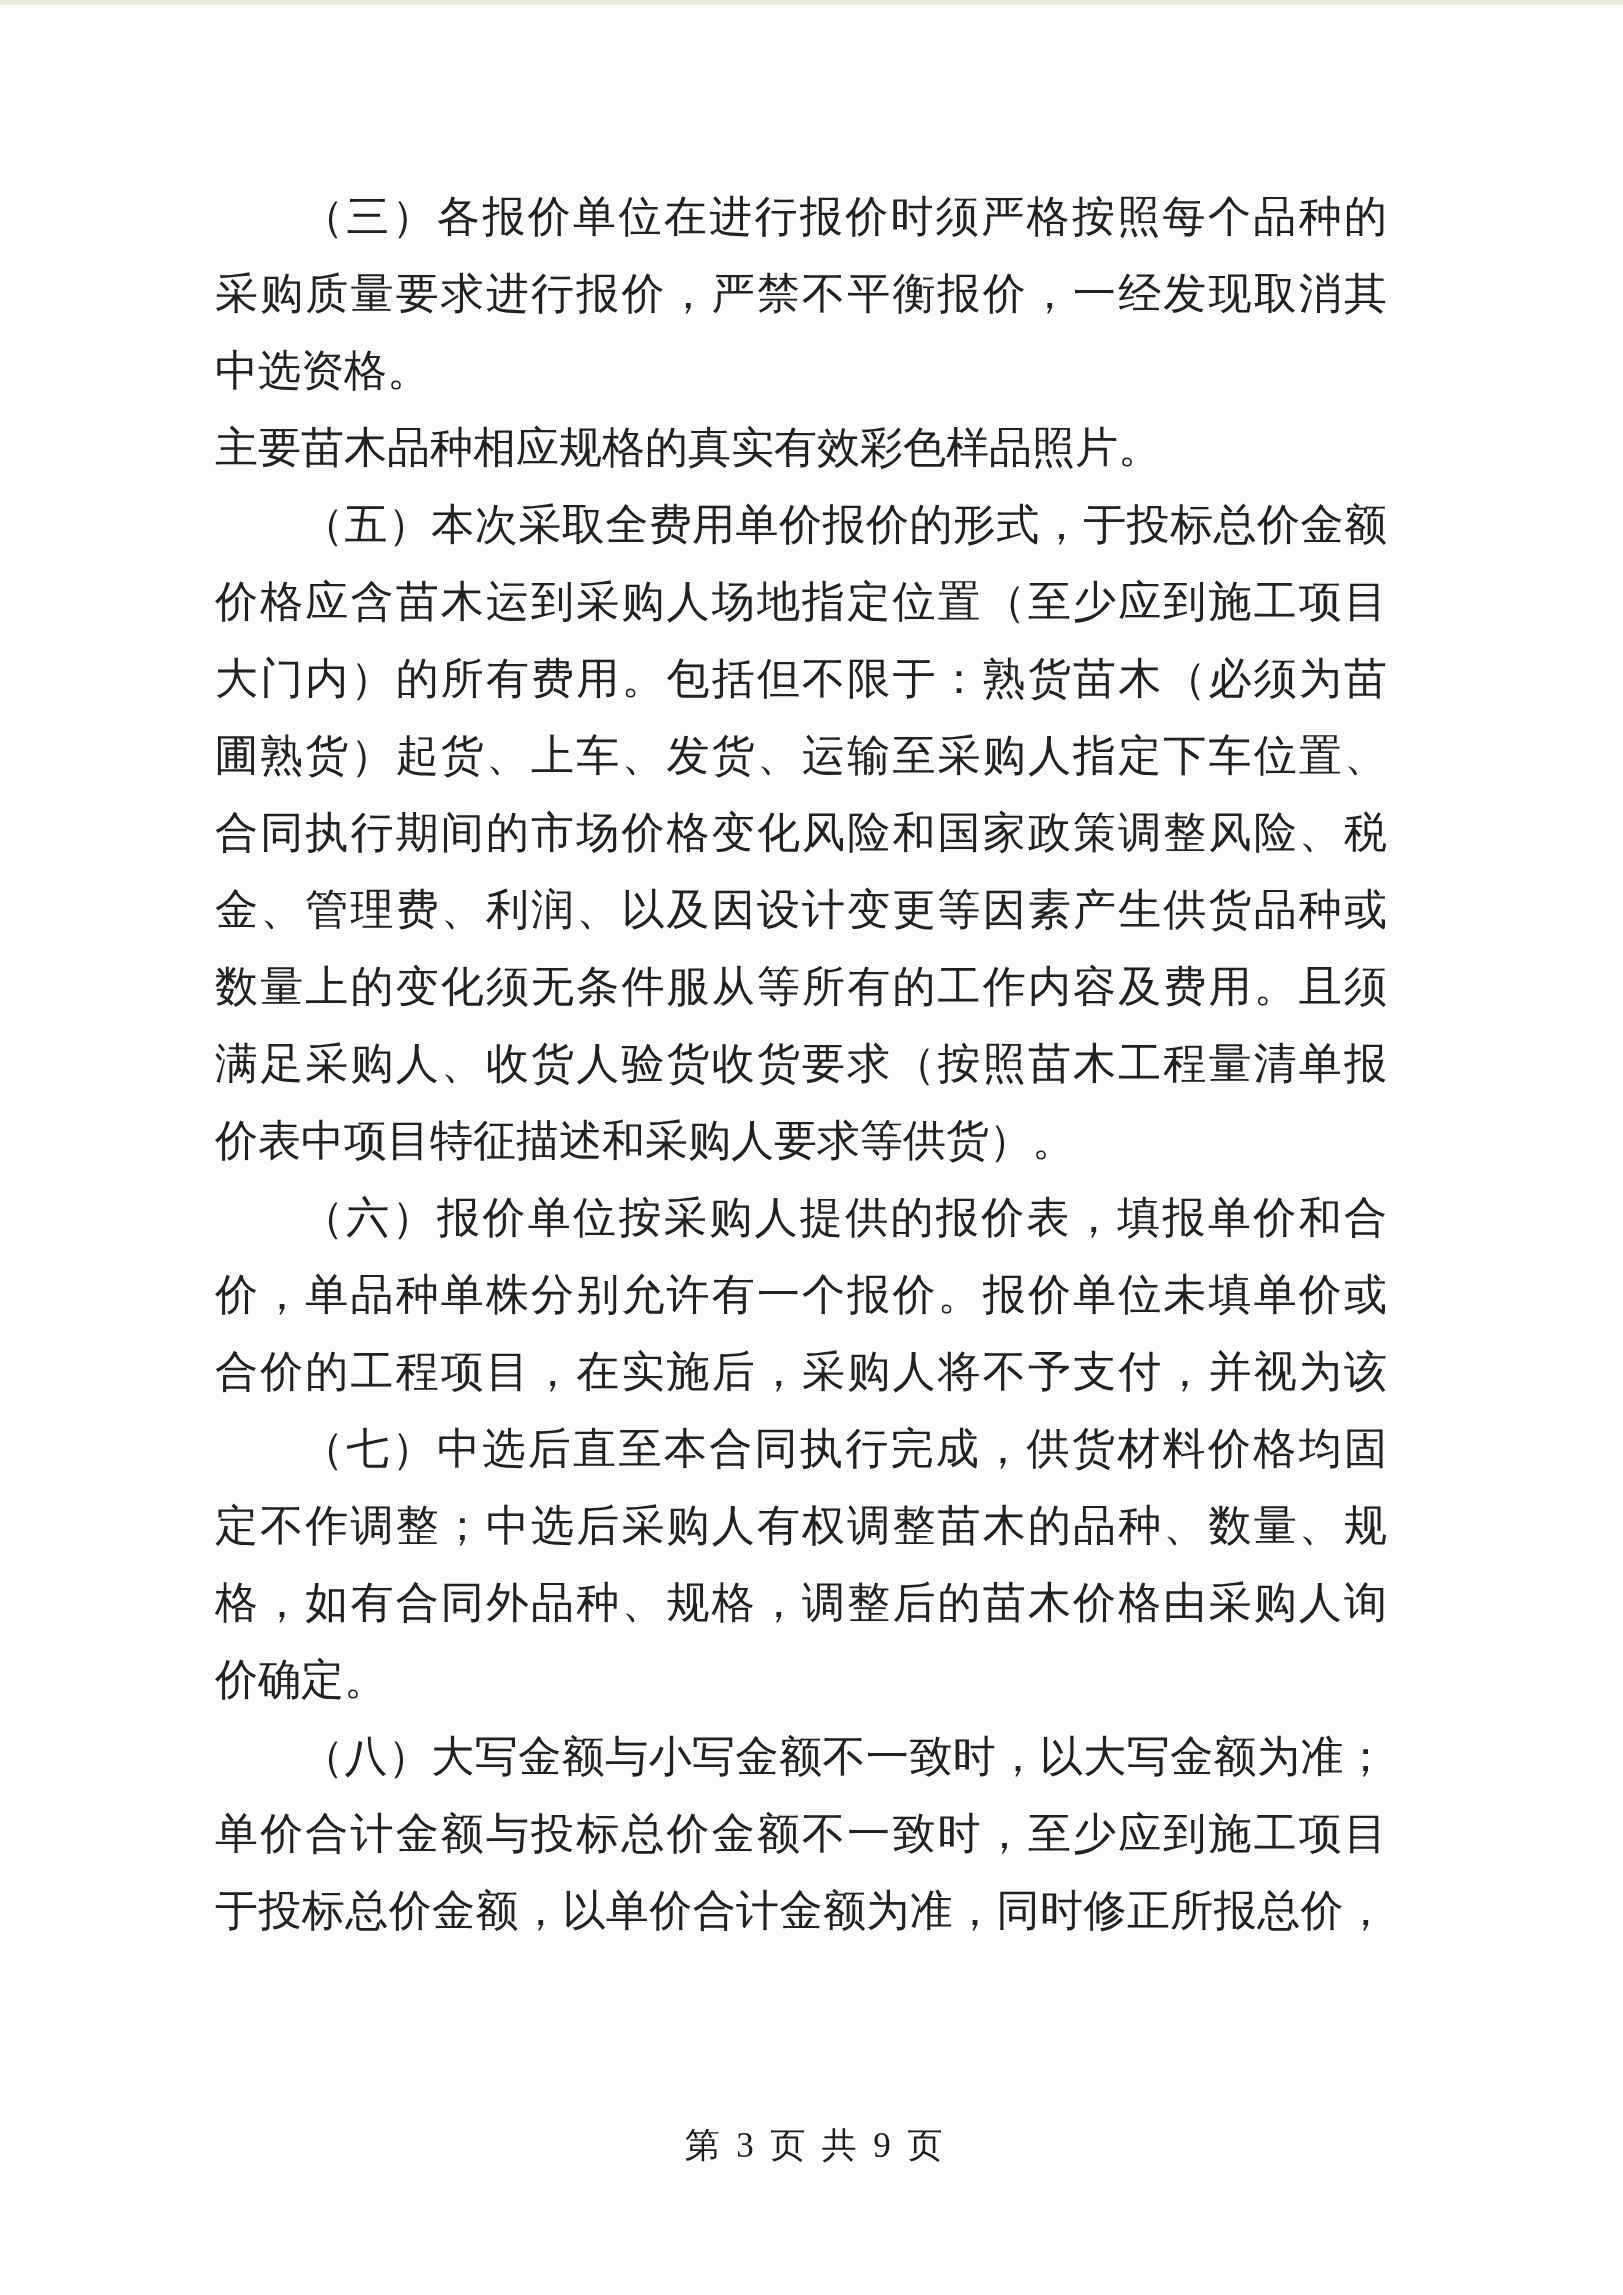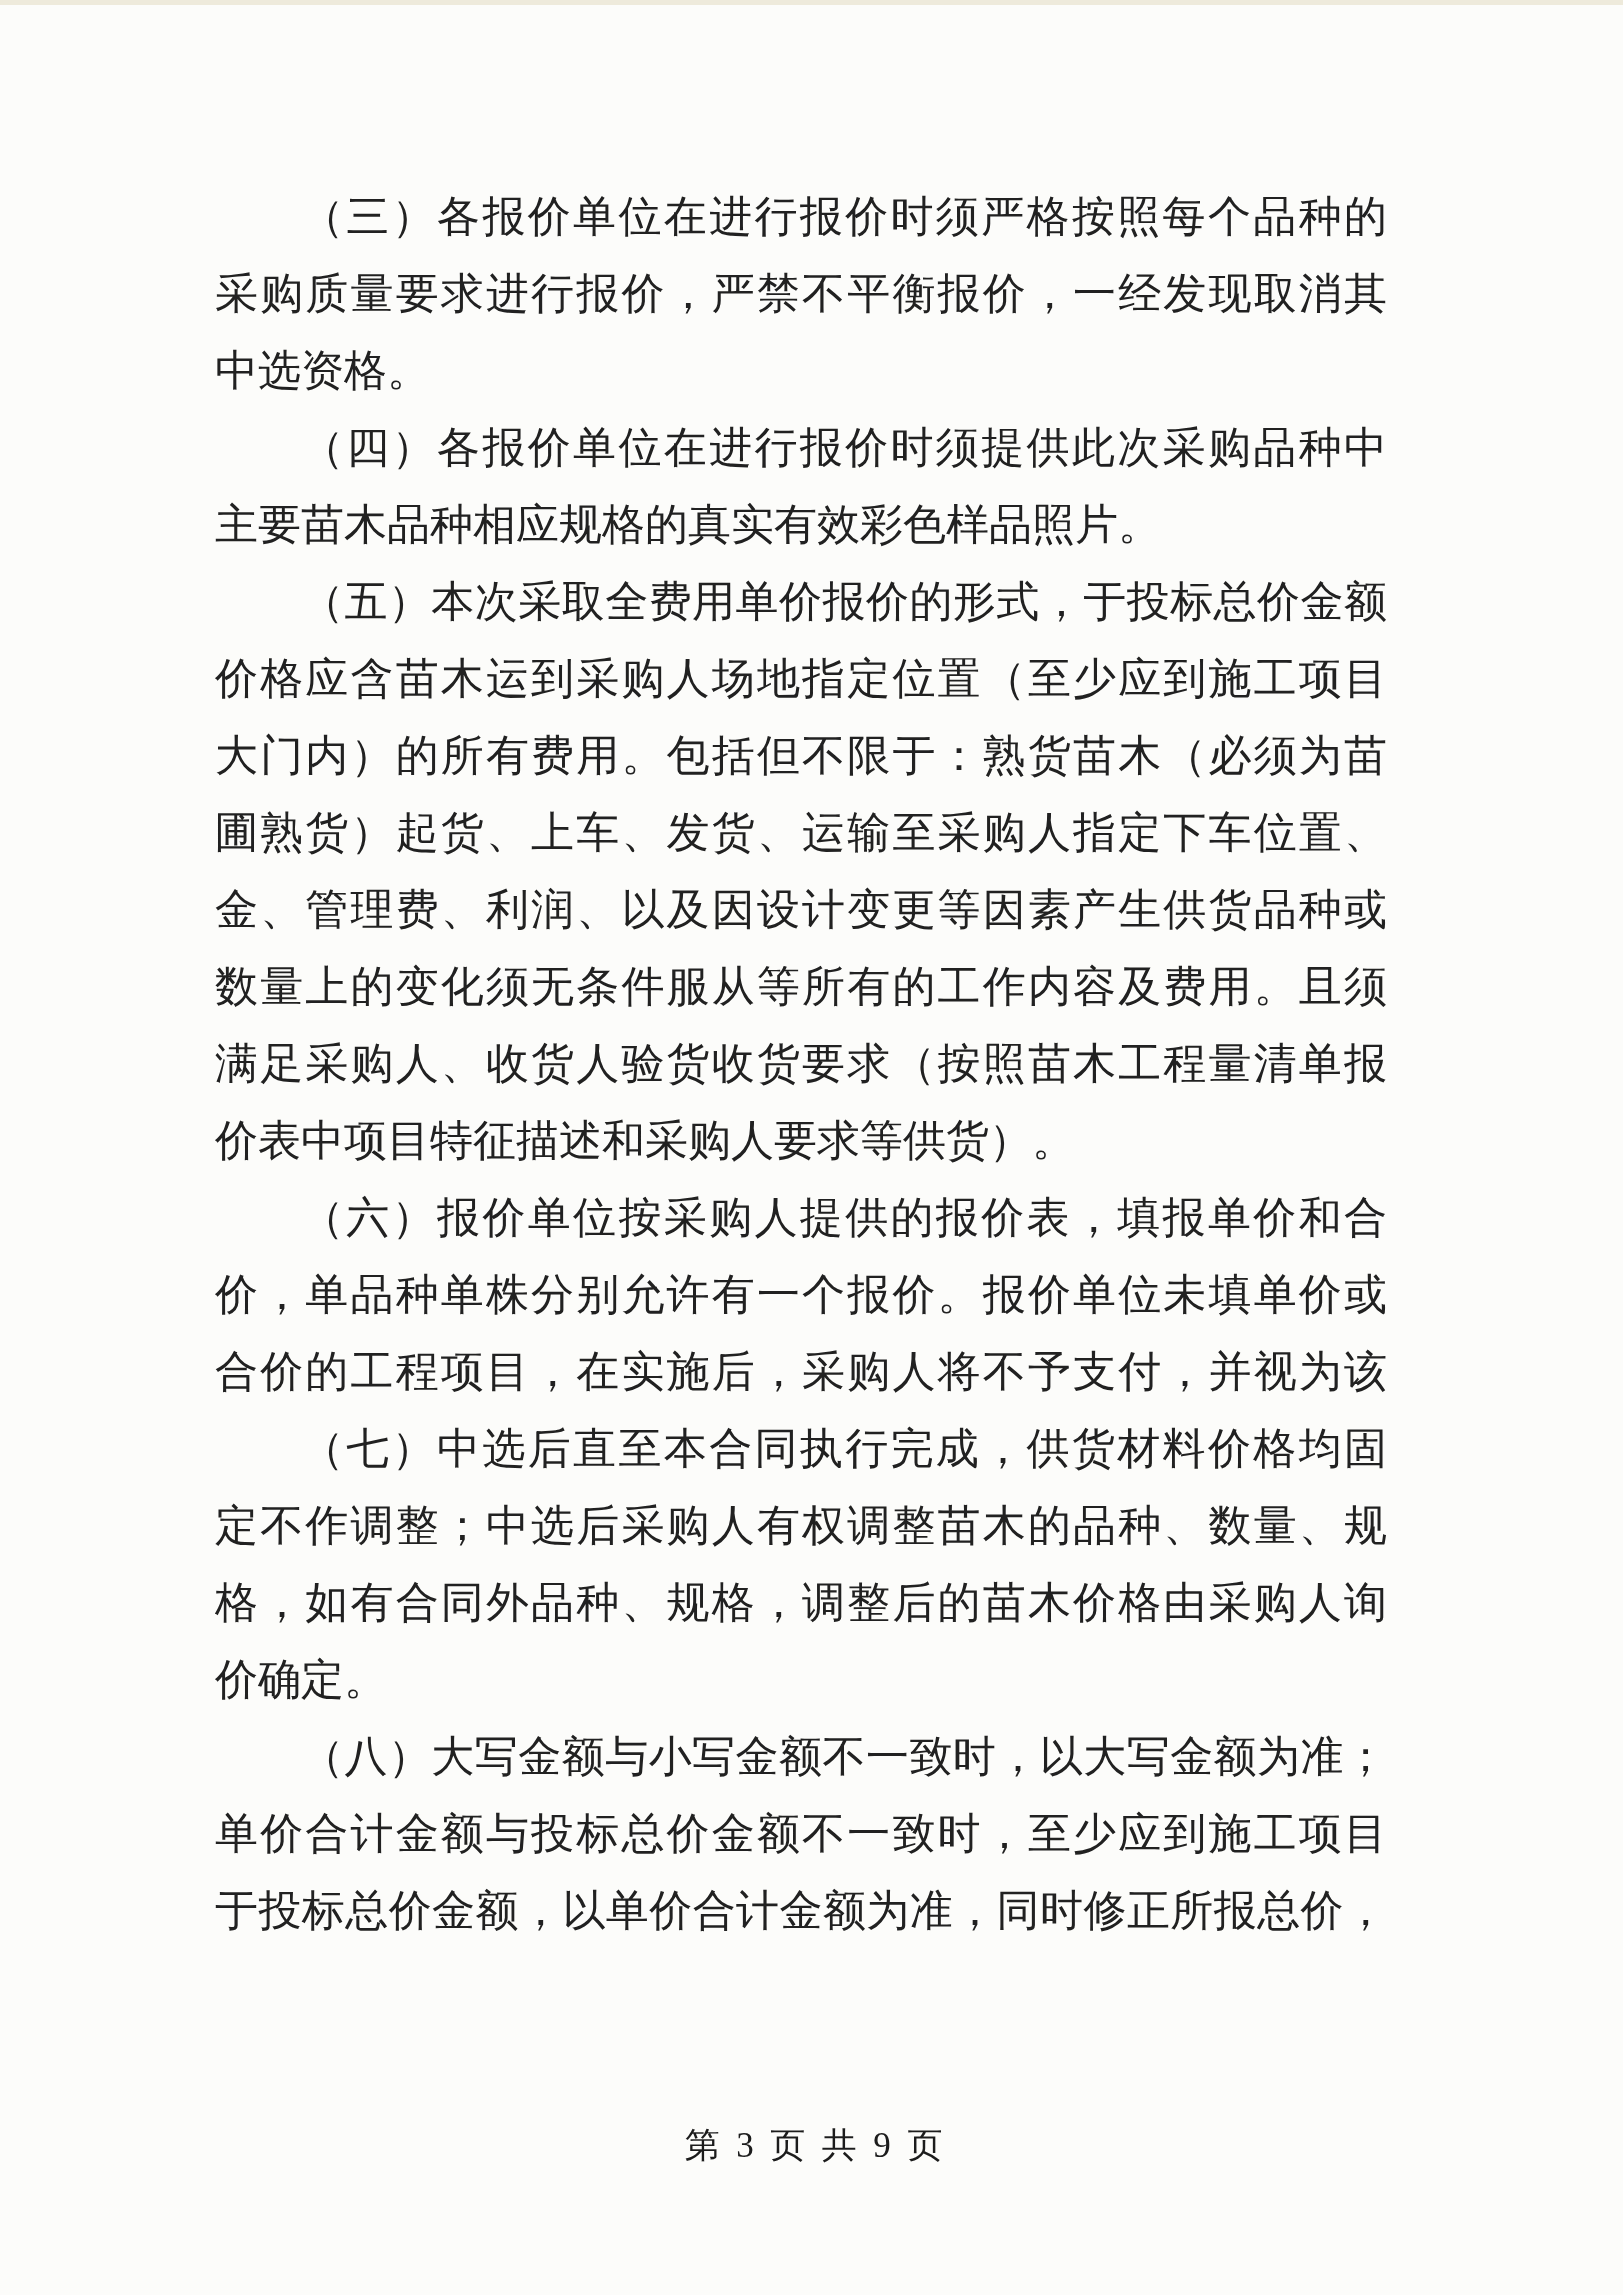--- a/index.html
+++ b/index.html
@@ -59,26 +59,26 @@
 </style>
 </head>
 <body>
 
 <div class="page">
   <div class="scan-strip"></div>
   <div class="textblock">
       <div class="line first">（三）各报价单位在进行报价时须严格按照每个品种的</div>
       <div class="line">采购质量要求进行报价，严禁不平衡报价，一经发现取消其</div>
       <div class="line end">中选资格。</div>
-      <div class="line first">（四）各报价单位在进行报价时须提供此次采购品种中</div>
       <div class="line end">主要苗木品种相应规格的真实有效彩色样品照片。</div>
       <div class="line first">（五）本次采取全费用单价报价的形式，于投标总价金额</div>
       <div class="line">价格应含苗木运到采购人场地指定位置（至少应到施工项目</div>
       <div class="line">大门内）的所有费用。包括但不限于：熟货苗木（必须为苗</div>
       <div class="line">圃熟货）起货、上车、发货、运输至采购人指定下车位置、</div>
+      <div class="line">合同执行期间的市场价格变化风险和国家政策调整风险、税</div>
       <div class="line">金、管理费、利润、以及因设计变更等因素产生供货品种或</div>
       <div class="line">数量上的变化须无条件服从等所有的工作内容及费用。且须</div>
       <div class="line">满足采购人、收货人验货收货要求（按照苗木工程量清单报</div>
       <div class="line end">价表中项目特征描述和采购人要求等供货）。</div>
       <div class="line first">（六）报价单位按采购人提供的报价表，填报单价和合</div>
       <div class="line">价，单品种单株分别允许有一个报价。报价单位未填单价或</div>
       <div class="line">合价的工程项目，在实施后，采购人将不予支付，并视为该</div>
       <div class="line first">（七）中选后直至本合同执行完成，供货材料价格均固</div>
       <div class="line">定不作调整；中选后采购人有权调整苗木的品种、数量、规</div>
       <div class="line">格，如有合同外品种、规格，调整后的苗木价格由采购人询</div>

